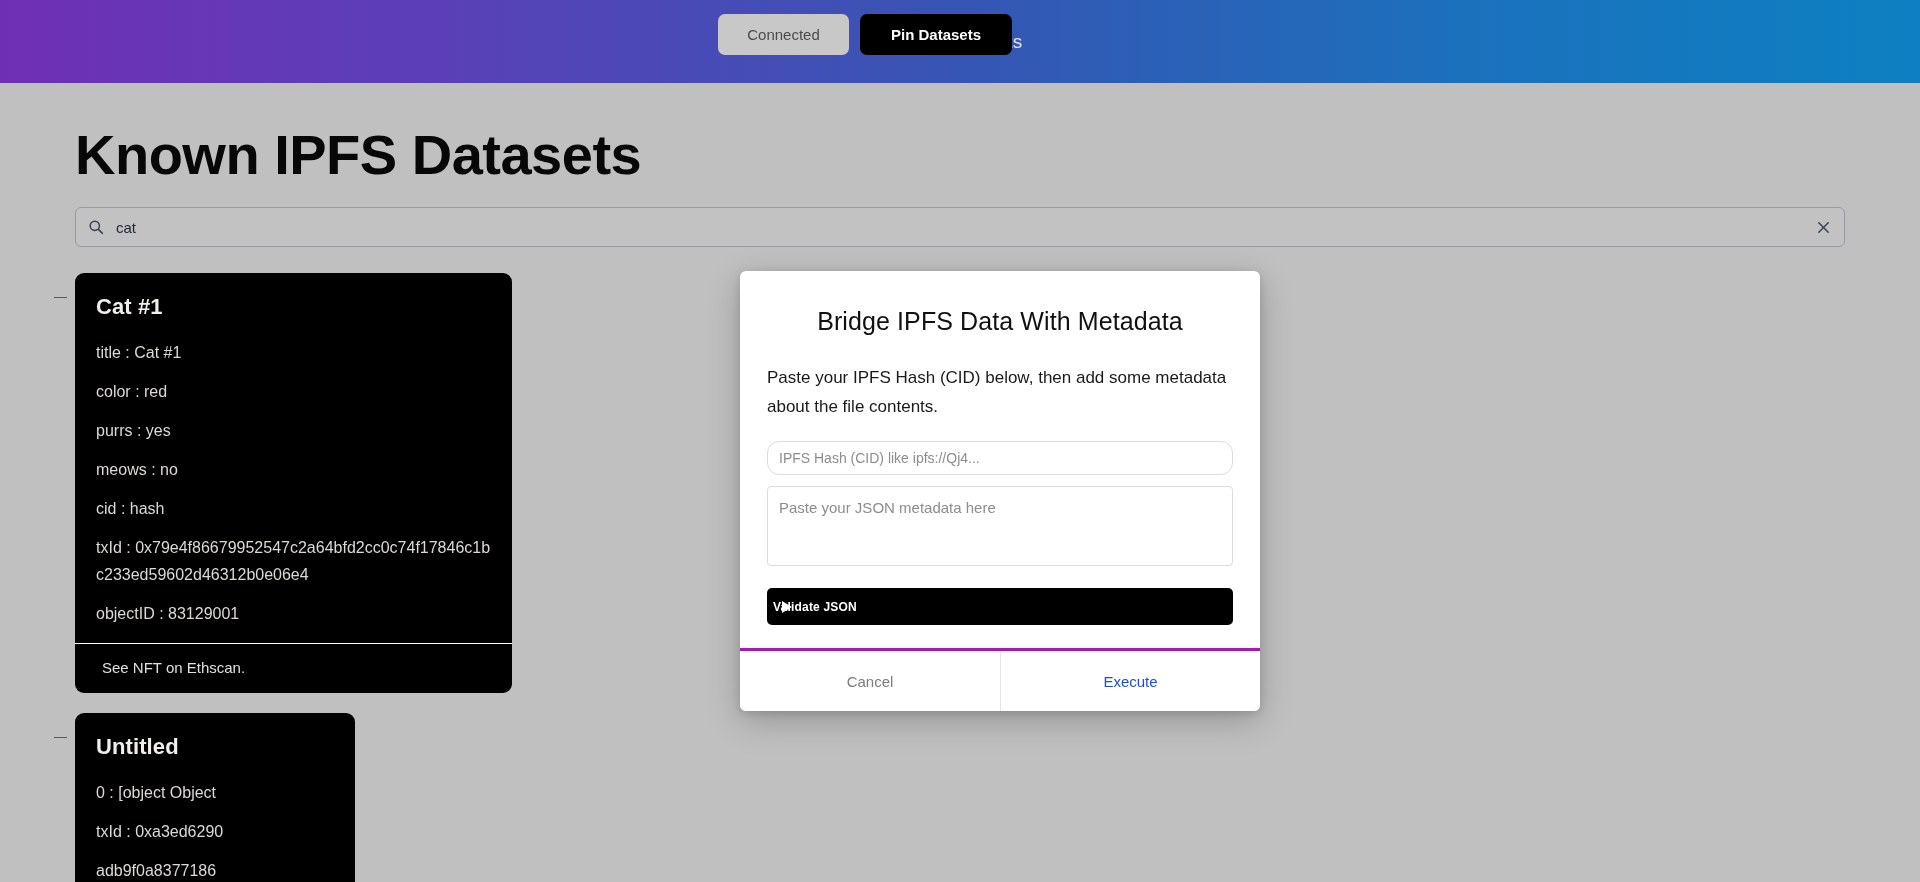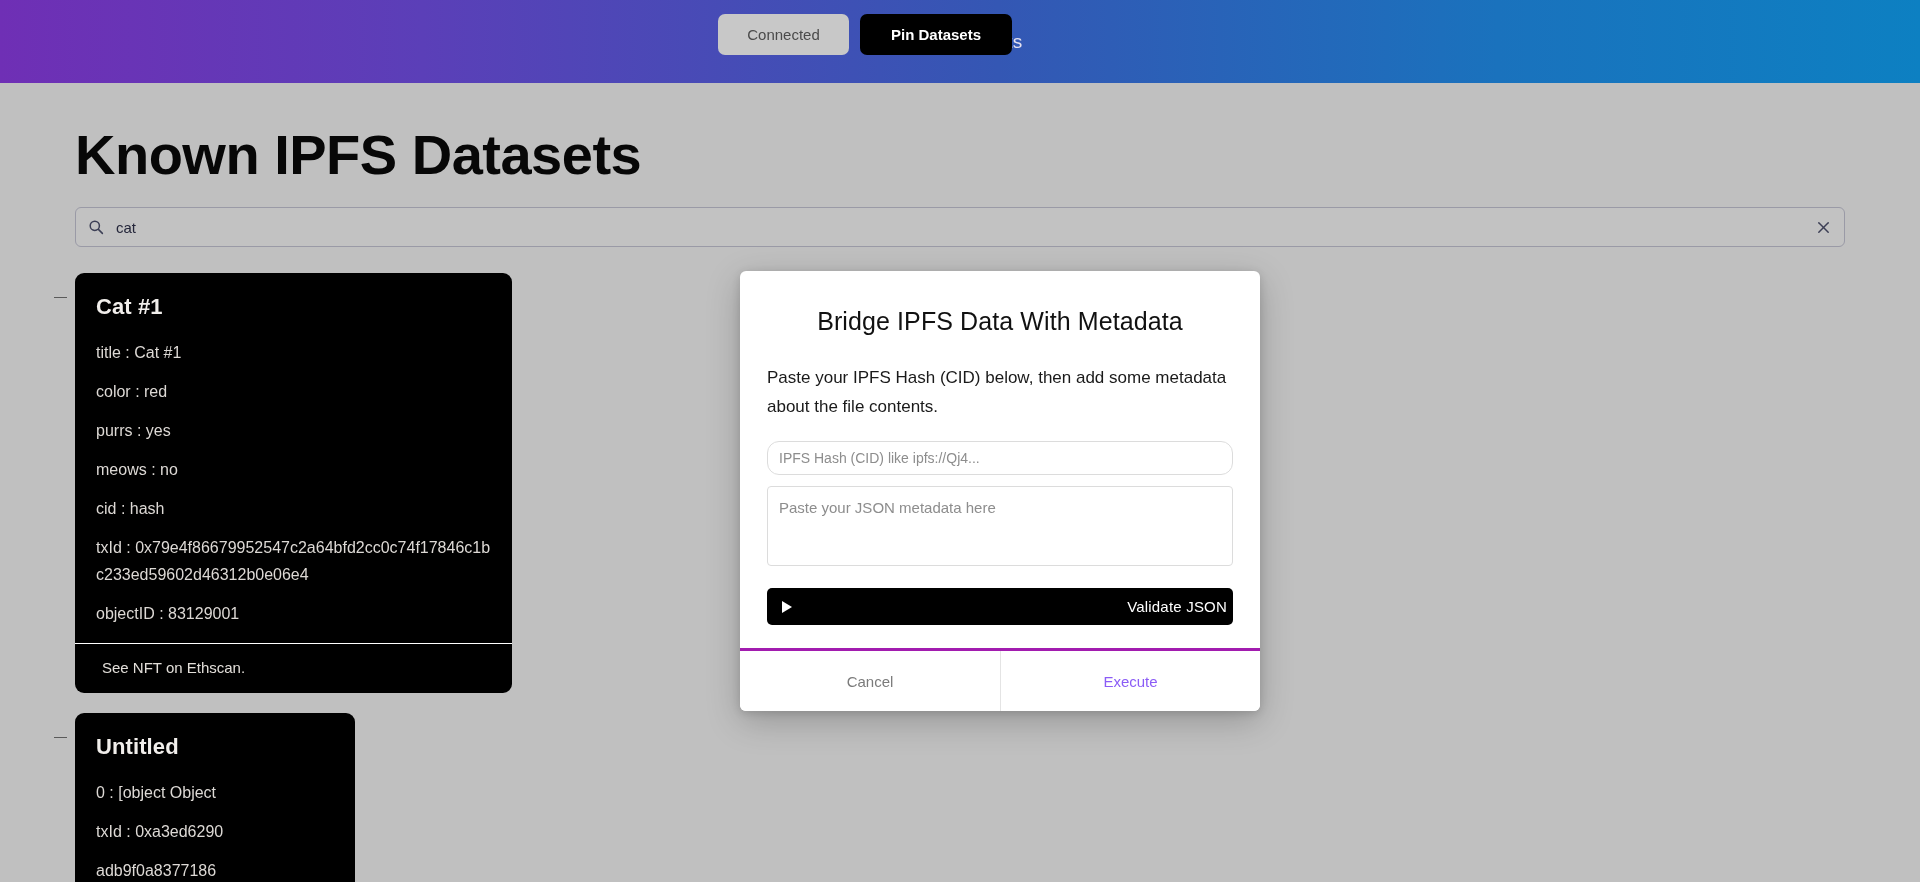--- a/index.html
+++ b/index.html
@@ -288,42 +288,42 @@
     position: absolute;
     left: 15px;
     width: 0;
     height: 0;
     border-left: 10px solid #fff;
     border-top: 6.5px solid transparent;
     border-bottom: 6.5px solid transparent;
   }
   .validate-btn .validate-label {
     width: 100%;
-    text-align: right;
-    font-size: 15px;
-    font-weight: 400;
+    text-align: left;
+    font-size: 12px;
+    font-weight: 700;
     letter-spacing: .2px;
   }
 
   .modal-footer {
     margin-top: 23px;
     display: flex;
     border-top: 3px solid #a21caf;
   }
   .footer-btn {
     flex: 1 1 50%;
     height: 60px;
     background: #fff;
     border: none;
     font-size: 15px;
     font-family: "Liberation Sans", sans-serif;
     cursor: pointer;
   }
   .footer-btn.cancel { color: #7b7b7b; }
-  .footer-btn.execute { color: #8b5cf6; border-left: 1px solid #e4e4e4; }
+  .footer-btn.execute { color: #1d4ed8; border-left: 1px solid #e4e4e4; }
 </style>
 </head>
 <body>
 
 <header class="app-header">
   <div class="header-title">IPFS Datasets</div>
   <div class="header-actions">
     <button class="btn-connected">Connected</button>
     <button class="btn-pin">Pin Datasets</button>
   </div>

